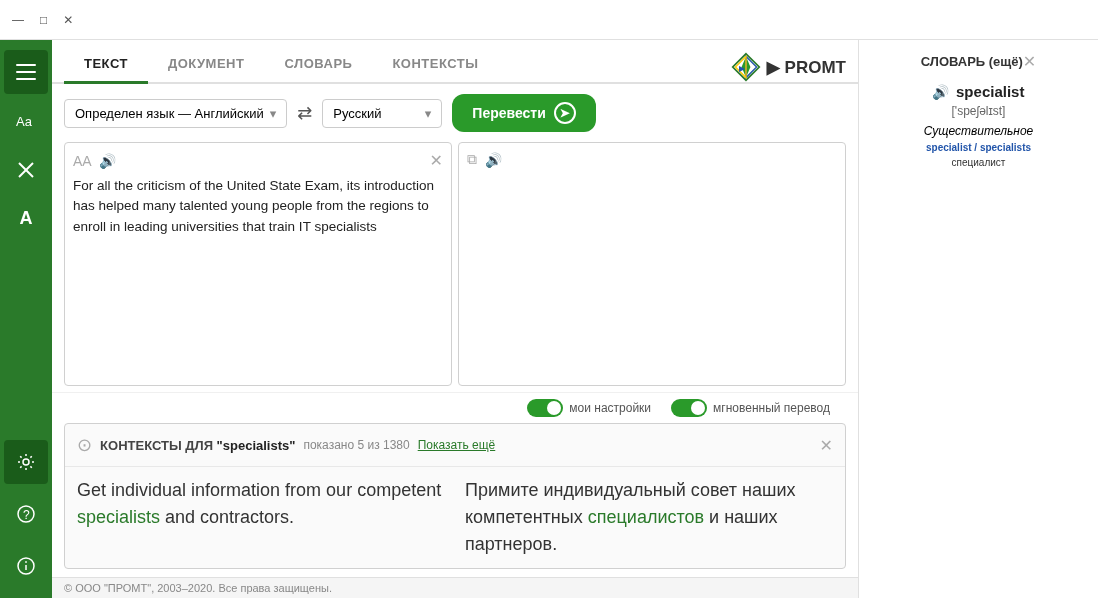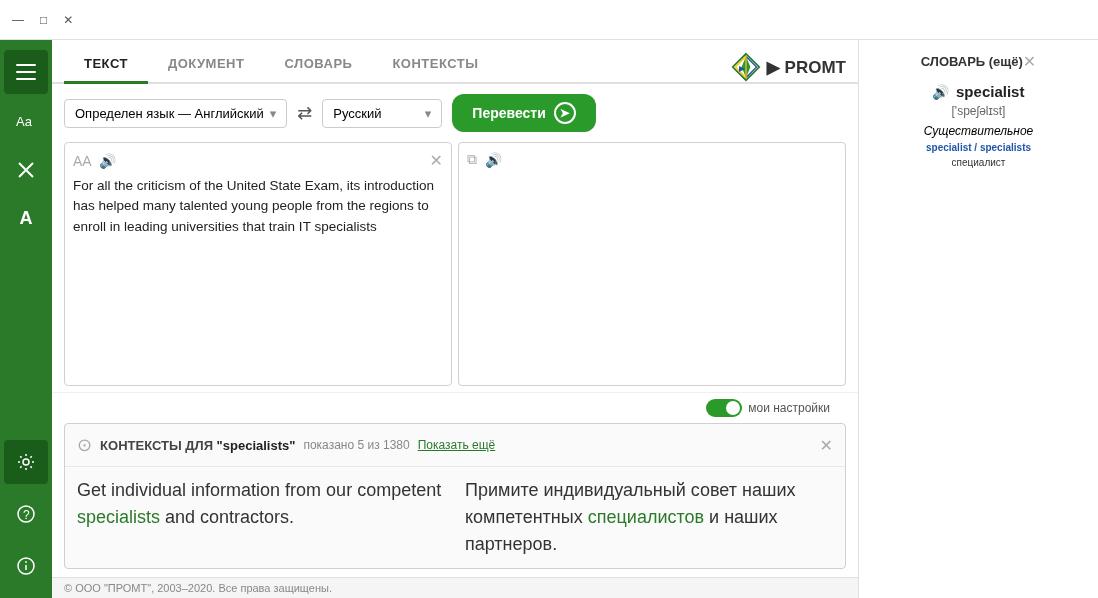--- a/index.html
+++ b/index.html
@@ -482,20 +482,24 @@
           <span class="panel-icon">🔊</span>
         </div>
       </div>
     </div>
 
     <div class="toggles-bar">
       <div class="toggle-item">
         <div class="toggle-switch"></div>
         <span>мои настройки</span>
       </div>
+      <div class="toggle-item">
+        <div class="toggle-switch"></div>
+        <span>мгновенный перевод</span>
+      </div>
     </div>
 
     <div class="contexts-panel">
       <div class="contexts-header">
         <span style="color:#aaa;font-size:18px;">⊙</span>
         <span class="contexts-title">
           <span>КОНТЕКСТЫ ДЛЯ </span><span style="font-weight:700;color:#222;">"specialists"</span>
         </span>
         <span class="contexts-count">показано 5 из 1380</span>
         <span class="contexts-more">Показать ещё</span>

